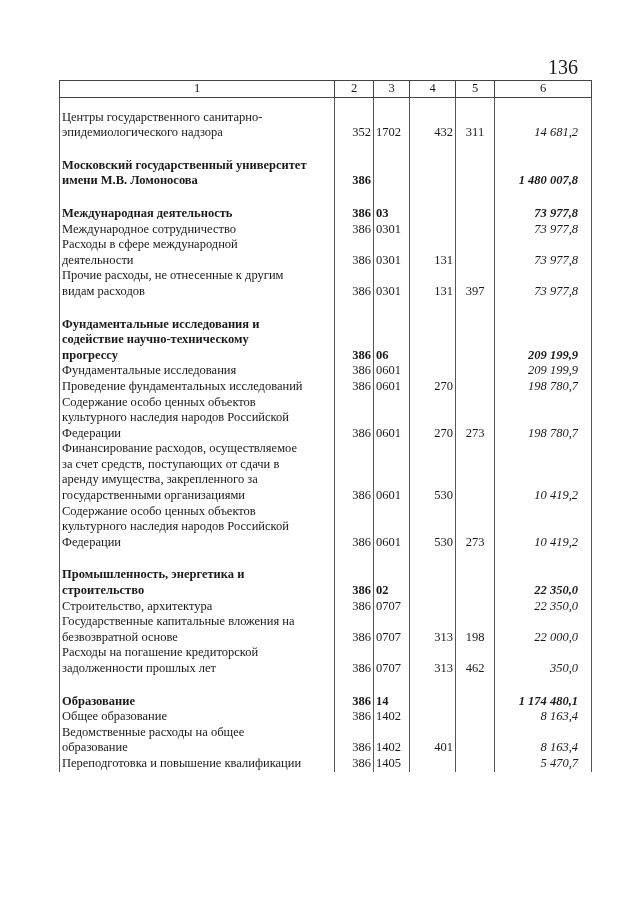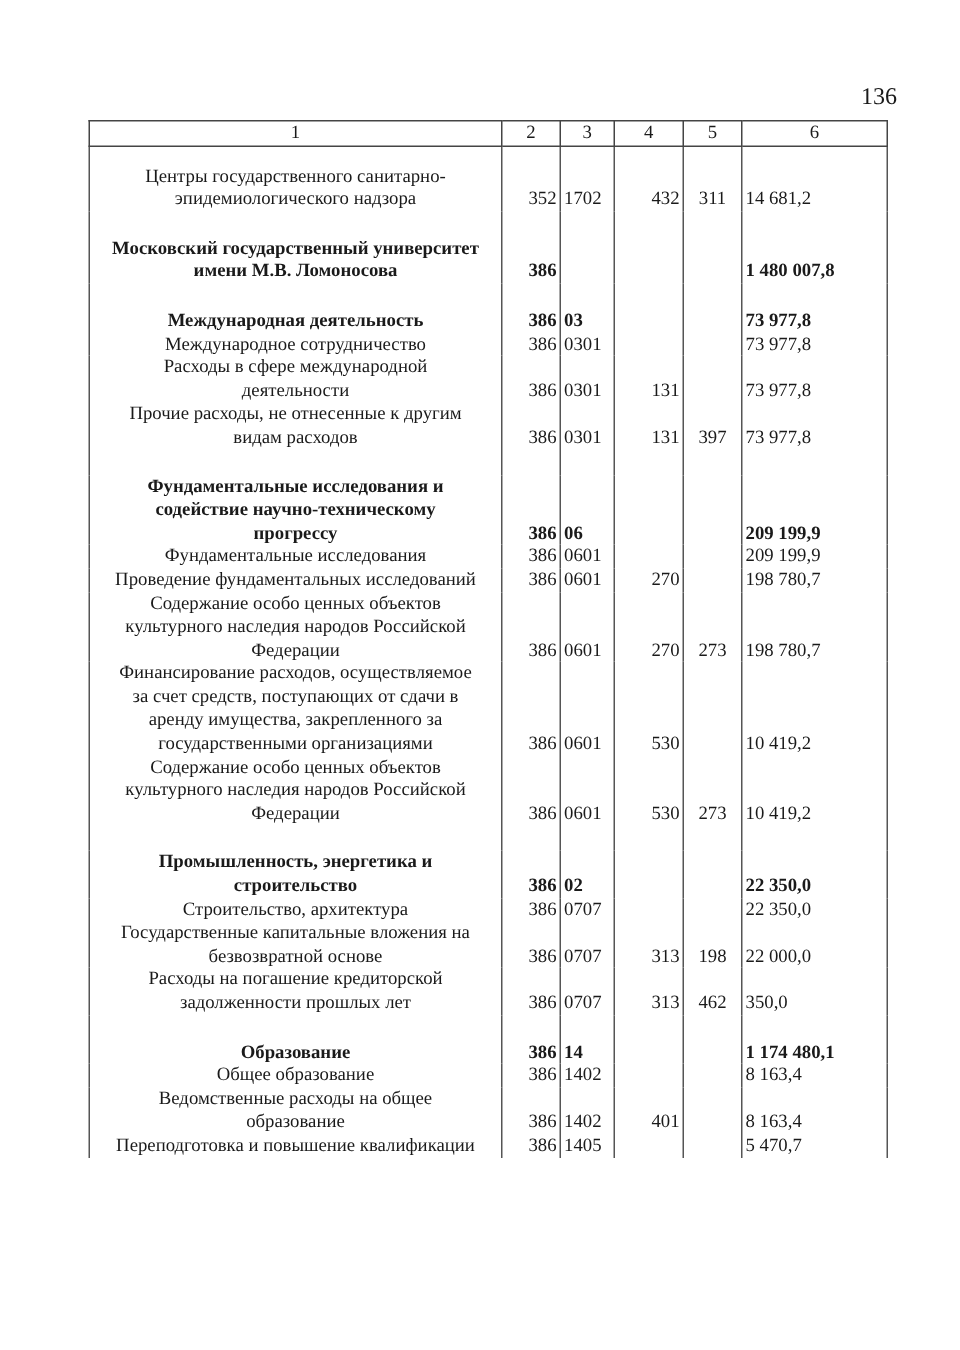--- a/index.html
+++ b/index.html
@@ -1,37 +1,37 @@
 <!DOCTYPE html>
 <html><head>
   <meta charset="utf-8">
   <style>
     html, body { margin: 0; padding: 0; background: #ffffff; }
     body { width: 640px; height: 900px; position: relative; overflow: hidden;
       font-family: "Liberation Serif", "DejaVu Serif", serif; color: #1a1a1a; }
-    .page-number { position: absolute; top: 56px; left: 568px; width: 30px; text-align: right;
-      font-size: 16px; }
+    .page-number { position: absolute; top: 56px; left: 548px; width: 30px; text-align: center;
+      font-size: 20px; }
     .doc-table { position: absolute; left: 59px; top: 80px; width: 532px;
       border-collapse: collapse; table-layout: fixed; font-size: 12.5px; line-height: 15.6px; }
     .doc-table col.c1 { width: 275px; }
     .doc-table col.c2 { width: 39px; }
     .doc-table col.c3 { width: 36px; }
     .doc-table col.c4 { width: 46px; }
     .doc-table col.c5 { width: 39px; }
     .doc-table col.c6 { width: 97px; }
     .doc-table th { font-weight: normal; border: 1px solid #444; height: 15px; padding: 0;
       text-align: center; font-size: 12.5px; }
     .doc-table td { border-left: 1px solid #555; border-right: 1px solid #555;
       padding: 0 2px; vertical-align: bottom; }
-    .doc-table td.name { text-align: center; padding-left: 2px; white-space: pre-line; font-family: Liberation Serif, serif; }
+    .doc-table td.name { text-align: left; padding-left: 2px; white-space: pre-line; font-family: Liberation Serif, serif; }
     .doc-table td.c2 { text-align: right; }
     .doc-table td.c3 { text-align: left; }
     .doc-table td.c4 { text-align: right; }
     .doc-table td.c5 { text-align: center; }
-    .doc-table td.c6 { text-align: left; padding-right: 1px; }
+    .doc-table td.c6 { text-align: right; padding-right: 13px; font-style: italic; }
     .doc-table tr.bold td { font-weight: bold; margin-top: 44px; }
     .doc-table tr.spacer td { height: 17px; }
     .doc-table tr.spacer-top td { height: 12px; }
     .doc-table tr.last td { border-bottom: none; }
   </style>
 </head>
 <body>
 
 <div class="page-number">136</div>
 

